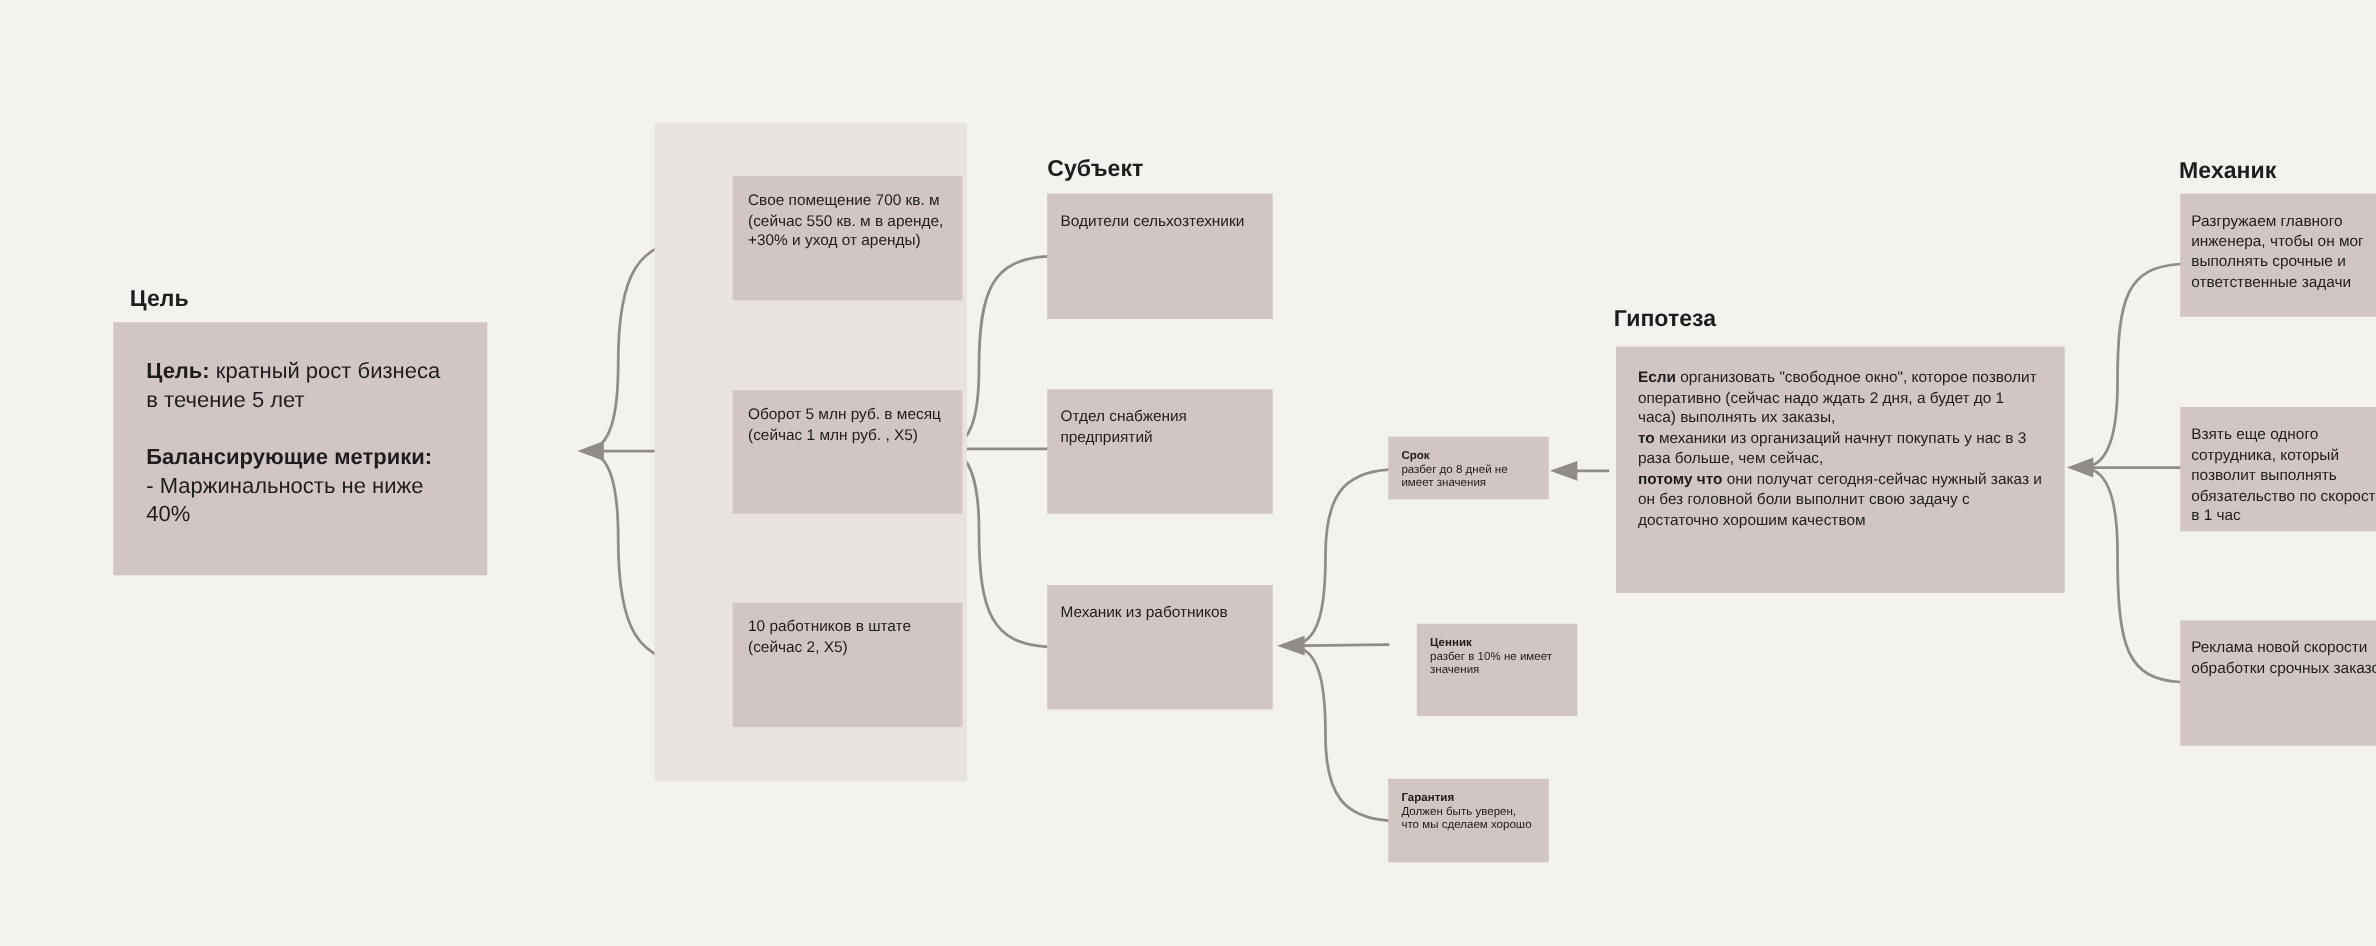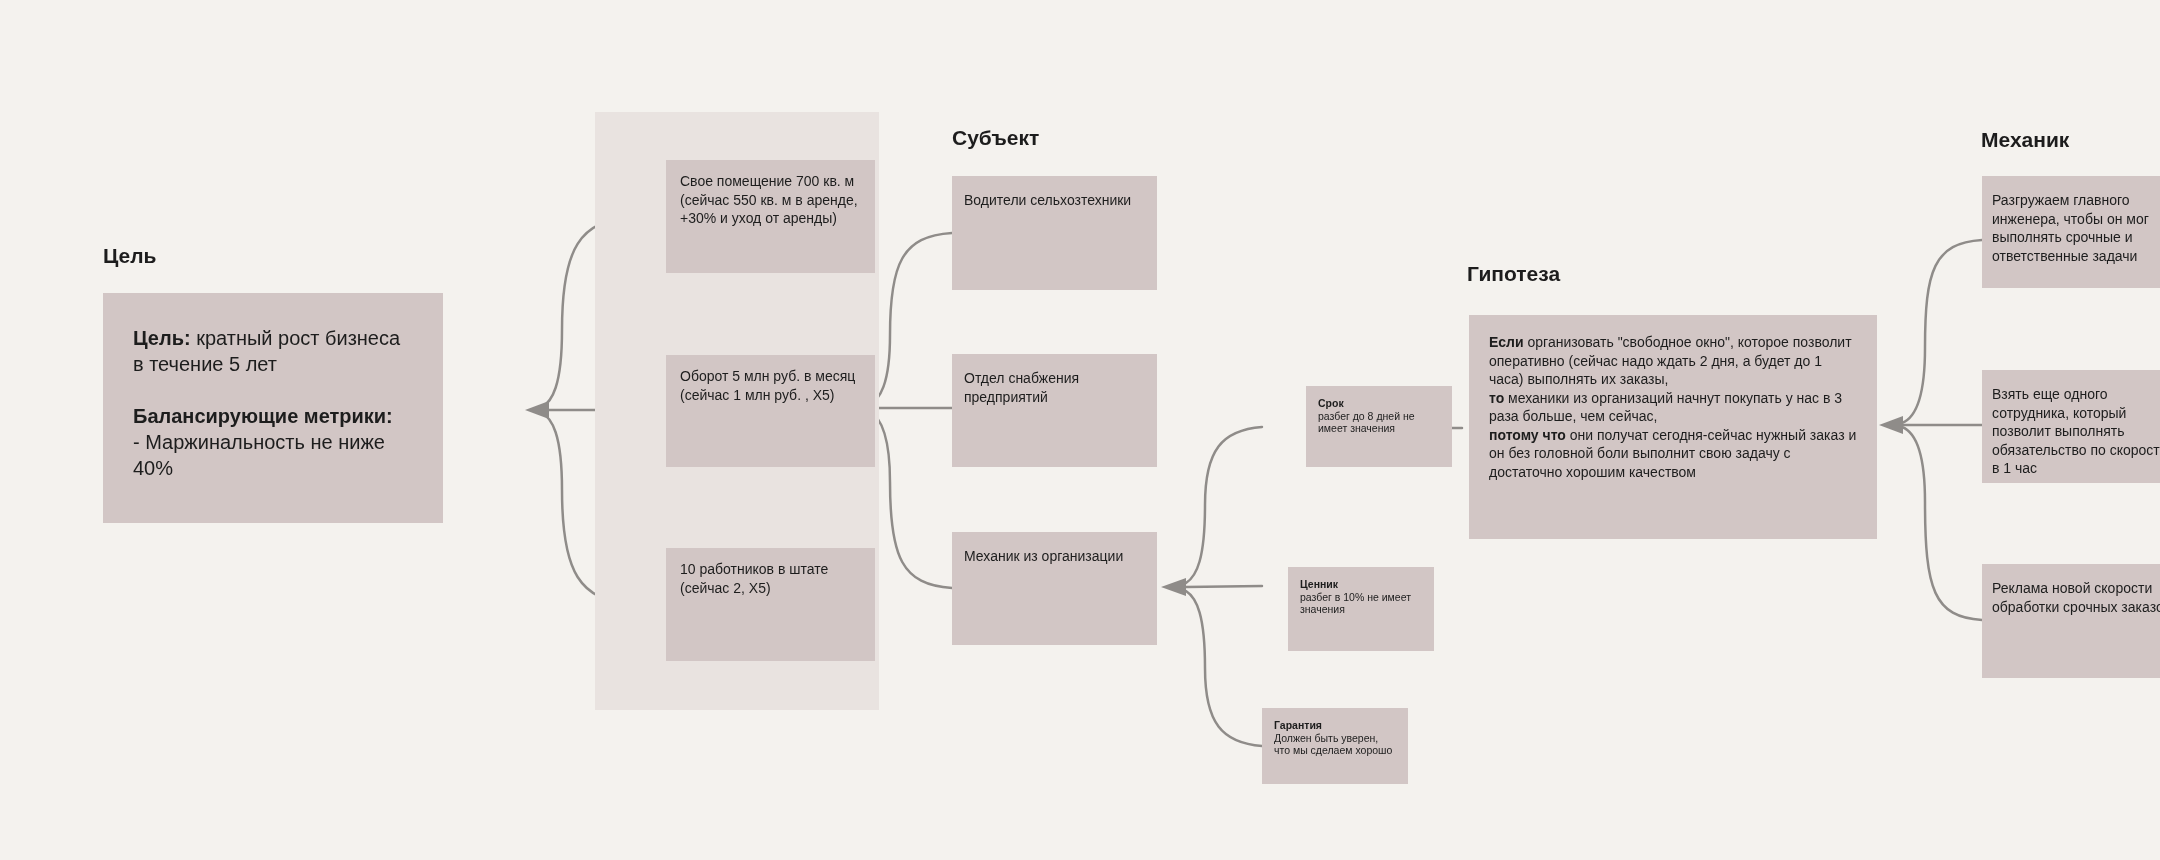--- a/index.html
+++ b/index.html
@@ -1,46 +1,46 @@
 <!DOCTYPE html>
 <html><head>
 <meta charset="utf-8">
 <style>
   html,body{margin:0;padding:0;background:#f4f2ee;}
   body{width:2160px;height:860px;overflow:hidden;
        font-family:"Liberation Sans","DejaVu Sans",sans-serif;color:#1d1d1d;}
   .board{position:relative;width:2160px;height:860px;background:#f4f2ee;}
   .connectors{position:absolute;left:0;top:0;width:2160px;height:860px;}
-  .heading{position:absolute;font-size:21px;font-weight:700;white-space:nowrap;}
+  .heading{position:absolute;font-size:21px;font-weight:700;white-space:nowrap;margin-top:16px;}
   .node{position:absolute;background:#d2c6c5;box-sizing:border-box;}
   .container-frame{position:absolute;background:#e9e3e0;}
   .goal-box{left:103px;top:293px;width:340px;height:230px;padding:32px 30px;
             font-size:20px;line-height:26px;}
   .goal-gap{height:26px;}
   .container-frame{left:595px;top:112px;width:284px;height:598px;}
   .metric{left:633px;width:209px;padding:12px 14px;font-size:14px;line-height:18.5px;margin-left:33px;}
   .metric-1{top:160px;height:113px;}
   .metric-2{top:355px;height:112px;}
   .metric-3{top:548px;height:113px;}
   .subject{left:952px;width:205px;padding:15px 12px;font-size:14px;line-height:18.5px;}
   .subject-1{top:176px;height:114px;}
   .subject-2{top:354px;height:113px;}
   .subject-3{top:532px;height:113px;}
   .crit{left:1262px;width:146px;padding:11px 12px;font-size:10.5px;line-height:12.5px;}
-  .crit-1{top:386px;height:81px;margin-left:44px;}
+  .crit-1{top:397px;height:57px;}
   .crit-2{top:567px;height:84px;margin-left:26px;}
   .crit-3{top:708px;height:76px;}
   .crit b{display:block;}
   .hypo-box{left:1469px;top:315px;width:408px;height:224px;padding:18px 20px;
             font-size:14px;line-height:18.5px;}
   .task{left:1982px;width:206px;padding:15px 10px;font-size:14px;line-height:18.5px;}
   .task-1{top:176px;height:112px;}
   .task-2{top:370px;height:113px;}
   .task-3{top:564px;height:114px;}
-  .h-goal{left:103px;top:244px;}
+  .h-goal{left:118px;top:244px;}
   .h-subject{left:952px;top:126px;}
   .h-hypo{left:1467px;top:262px;text-align:center;}
   .h-task{left:1981px;top:128px;}
   .conn{stroke:#8f8c89;stroke-width:2.5;fill:none;stroke-linecap:round;}
   .arrowhead{fill:#8f8c89;stroke:none;}
 </style>
 </head>
 <body>
 
 <div class="board">
@@ -96,21 +96,21 @@
   </div>
 
   <div class="heading h-subject">Субъект</div>
   <div class="node subject subject-2">
     <span>Отдел снабжения предприятий</span>
   </div>
   <div class="node subject subject-1">
     <span>Водители сельхозтехники</span>
   </div>
   <div class="node subject subject-3">
-    <span>Механик из организации</span>
+    <span>Механик из работников</span>
   </div>
 
   <div class="node crit crit-1">
     <b>Срок</b>
     <span>разбег до 8 дней не имеет значения</span>
   </div>
   <div class="node crit crit-2">
     <b>Ценник</b>
     <span>разбег в 10% не имеет значения</span>
   </div>

